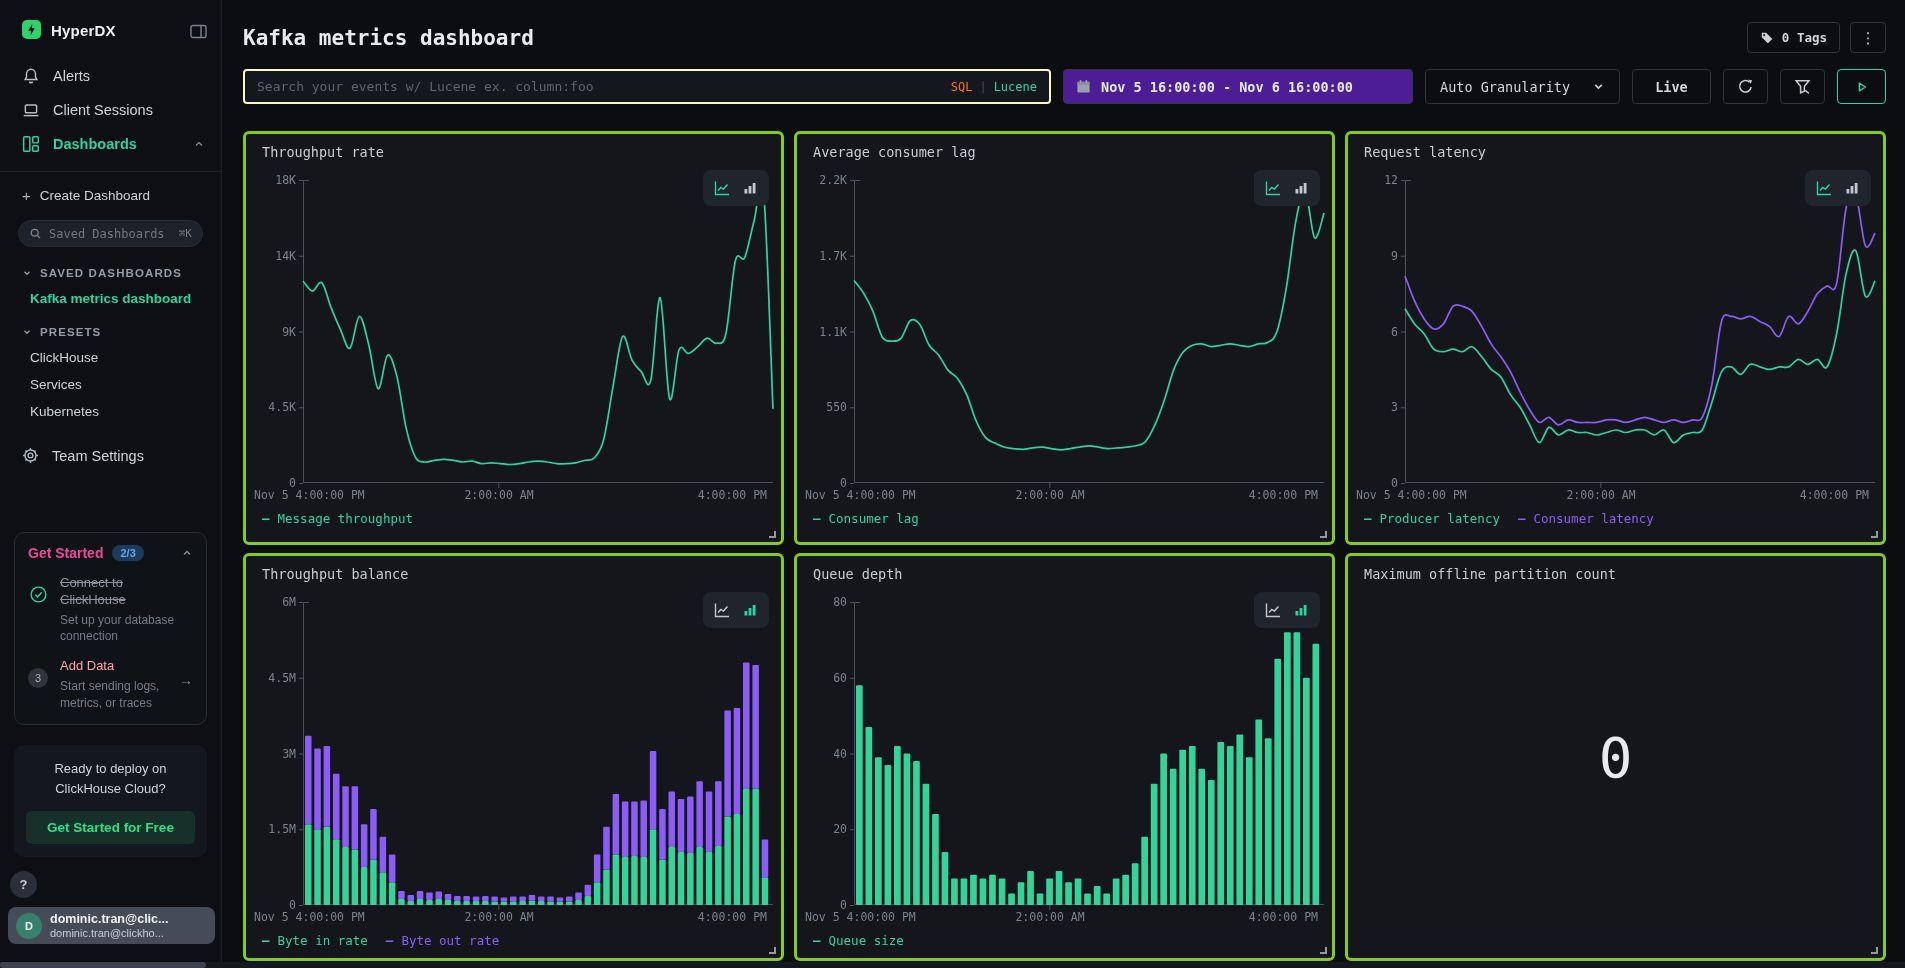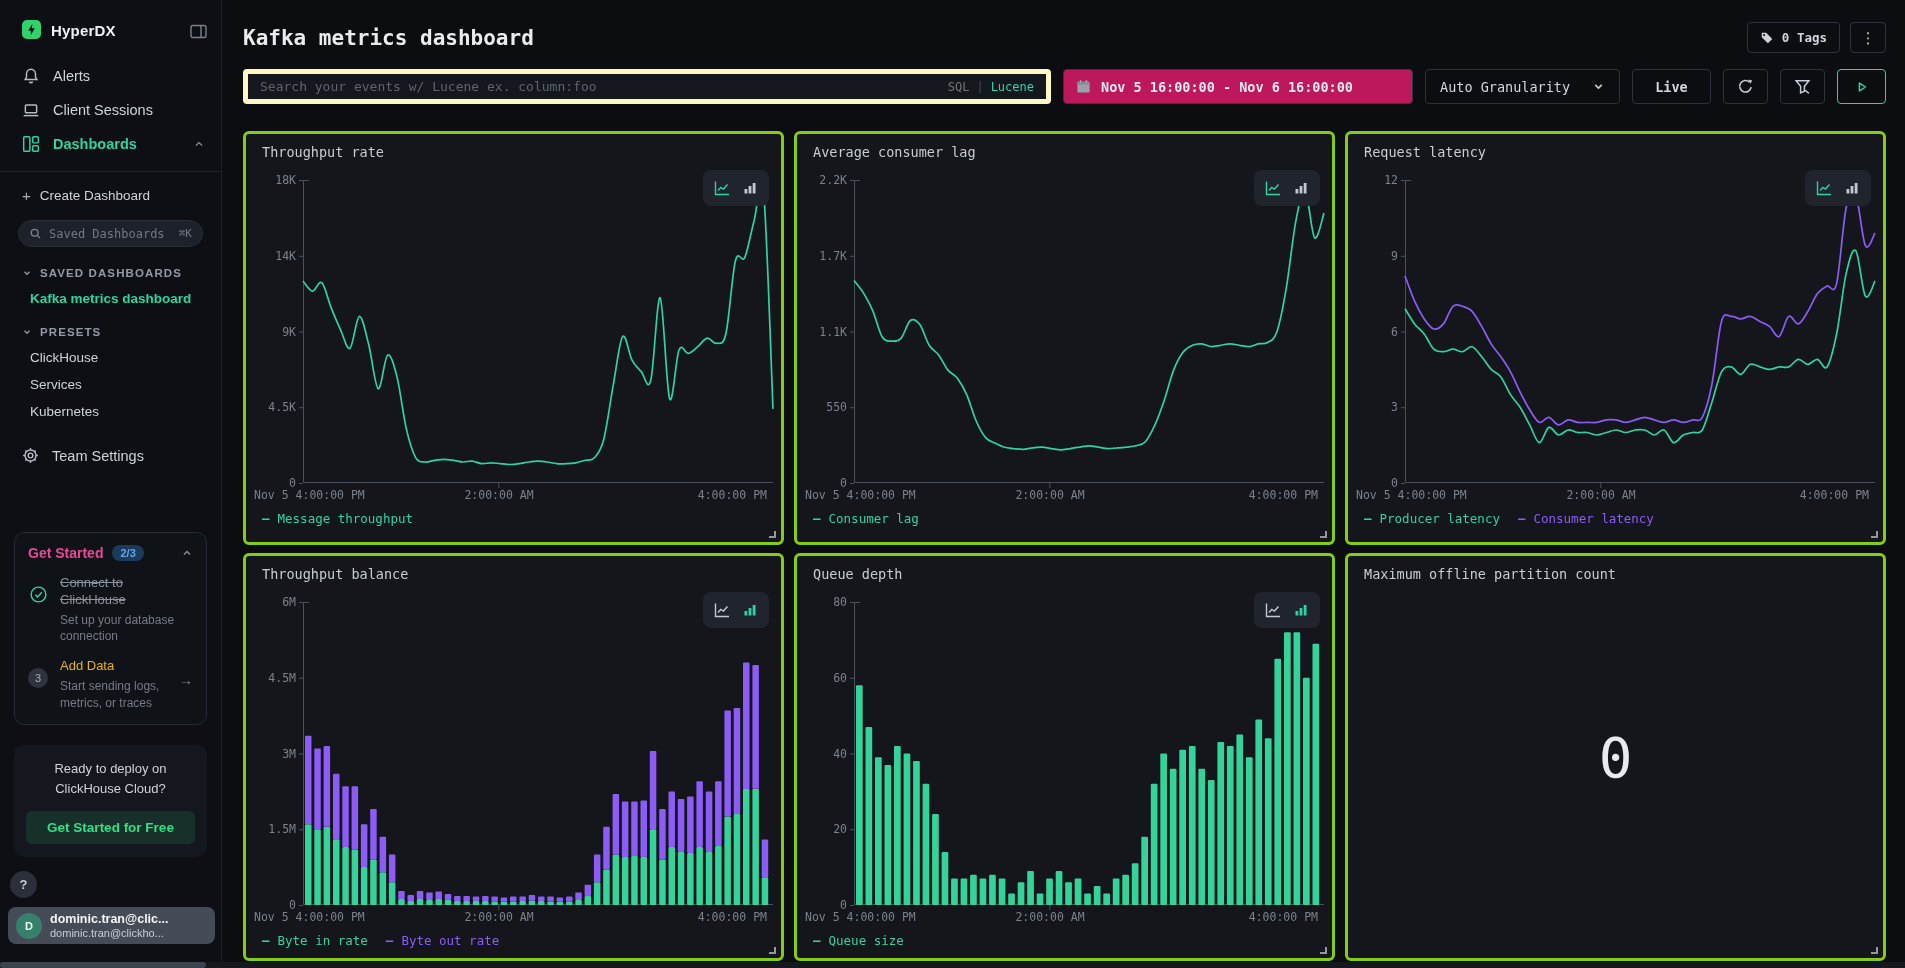--- a/index.html
+++ b/index.html
@@ -30,21 +30,21 @@
   .gs-card { margin:0 14px; border:1px solid #262b34; border-radius:10px; background:#0f1217; padding:12px 13px 13px; }
   .gs-head { display:flex; align-items:center; gap:9px; }
   .gs-title { font-size:14px; font-weight:bold; color:#ec4899; }
   .gs-badge { background:#1b3a5c; color:#66a3f0; font-size:11px; font-weight:bold; border-radius:999px; padding:2px 8px; }
   .gs-chev { margin-left:auto; color:#8a9097; display:flex; }
   .gs-item { display:flex; gap:12px; margin-top:14px; align-items:flex-start; }
   .gs-ic { width:20px; display:flex; justify-content:center; margin-top:10px; }
   .gs-num { width:20px; height:20px; border-radius:50%; background:#2e333c; color:#aab0b8; font-size:11px; display:flex; align-items:center; justify-content:center; margin-top:10px; }
   .gs-txt { flex:1; }
   .gs-t { font-size:13px; color:#8d939d; line-height:1.3; text-decoration:line-through; max-width:110px; }
-  .gs-t.todo { color:#eab308; text-decoration:none; }
+  .gs-t.todo { color:#fca5a5; text-decoration:none; }
   .gs-d { font-size:12px; color:#757c86; line-height:1.35; margin-top:3px; max-width:118px; }
   .gs-arrow { color:#8a9097; font-size:14px; margin-top:14px; }
   .promo-card { margin:20px 14px 0; background:#14171d; border-radius:10px; padding:14px 12px 13px; text-align:center; }
   .promo-txt { font-size:13px; color:#ced3da; line-height:1.55; }
   .promo-btn { margin-top:12px; width:100%; height:33px; border:none; border-radius:6px; background:rgba(46,224,134,.13); color:#2ee086; font-weight:bold; font-size:13.5px; cursor:pointer; font-family:"Liberation Sans",sans-serif; }
   .help-circle { margin:14px 0 0 10px; width:27px; height:27px; border-radius:50%; background:#2a2f39; color:#c6ccd4; font-size:13px; font-weight:bold; display:flex; align-items:center; justify-content:center; cursor:pointer; }
   .user-row { margin:9px 6px 0 8px; background:#454b57; border-radius:8px; padding:5px 8px; display:flex; gap:8px; align-items:center; cursor:pointer; }
   .avatar { width:26px; height:26px; border-radius:50%; background:#37806c; color:#e8fff6; font-size:11px; font-weight:bold; display:flex; align-items:center; justify-content:center; }
   .u-name { font-size:12.5px; font-weight:bold; color:#f2f4f6; }
   .u-mail { font-size:11px; color:#c9ced6; margin-top:1px; }
@@ -52,28 +52,28 @@
   
   .main { flex:1; padding:22px 19px 0 21px; position:relative; }
   .title-row { display:flex; align-items:center; margin-bottom:16px; }
   .page-title { font-family:"DejaVu Sans Mono",monospace; font-size:21px; font-weight:bold; color:#e9ecef; }
   .title-right { margin-left:auto; display:flex; gap:10px; }
   .btn { background:transparent; border:1px solid #2e333c; border-radius:4px; color:#d2d6dc; display:flex; align-items:center; justify-content:center; cursor:pointer; font-family:"DejaVu Sans Mono",monospace; }
   .tags-btn { height:31px; padding:0 12px; gap:8px; font-size:12.5px; font-weight:bold; }
   .kebab-btn { width:36px; height:31px; font-size:15px; color:#c6ccd4; }
 
   .toolbar { display:flex; gap:12px; height:35px; margin-bottom:27px; }
-  .ev-search { flex:1; background:#14171d; border:5px solid #fef9c3; border-radius:4px; display:flex; align-items:center; padding:0 12px; gap:10px; }
+  .ev-search { flex:1; background:#14171d; border:2px solid #fef9c3; border-radius:4px; display:flex; align-items:center; padding:0 12px; gap:10px; }
   .ev-search input { flex:1; background:transparent; border:none; outline:none; font-family:"DejaVu Sans Mono",monospace; font-size:13px; color:#c6ccd4; }
   .ev-search input::placeholder { color:#5d646f; }
   .lang { font-family:"DejaVu Sans Mono",monospace; font-size:12px; }
-  .lang-sql { color:#737373; cursor:pointer; }
+  .lang-sql { color:#f97316; cursor:pointer; }
   .lang-sep { color:#434a55; margin:0 7px; }
   .lang-lucene { color:#2dd4a0; cursor:pointer; }
-  .date-btn { width:350px; background:#be185d; border-color:#333a46; gap:10px; font-size:13.5px; font-weight:bold; color:#e4e8ec; justify-content:flex-start; padding:4px 12px; }
+  .date-btn { width:350px; background:#4c1d95; border-color:#333a46; gap:10px; font-size:13.5px; font-weight:bold; color:#e4e8ec; justify-content:flex-start; padding:4px 12px; }
   .gran-btn { width:195px; justify-content:space-between; padding:0 14px; font-size:13.5px; }
   .live-btn { width:79px; font-size:13.5px; font-weight:bold; }
   .icon-btn { width:45px; }
   .play-btn { width:49px; border-color:#2dd4a0; }
 
   
   .grid { display:grid; grid-template-columns:repeat(3,1fr); grid-template-rows:414px 408px; gap:8px 10px; }
   .card { position:relative; background:#14161c; border:3px solid #84cc16; border-radius:6px; overflow:hidden; }
   .chart-title { position:absolute; top:10px; left:16px; font-family:"DejaVu Sans Mono",monospace; font-size:13.5px; font-weight:normal; color:#c8cdd4; }
   .toggle { position:absolute; top:36px; right:12px; width:66px; height:36px; background:#20242d; border-radius:8px; display:flex; align-items:center; justify-content:center; gap:12px; z-index:3; }

